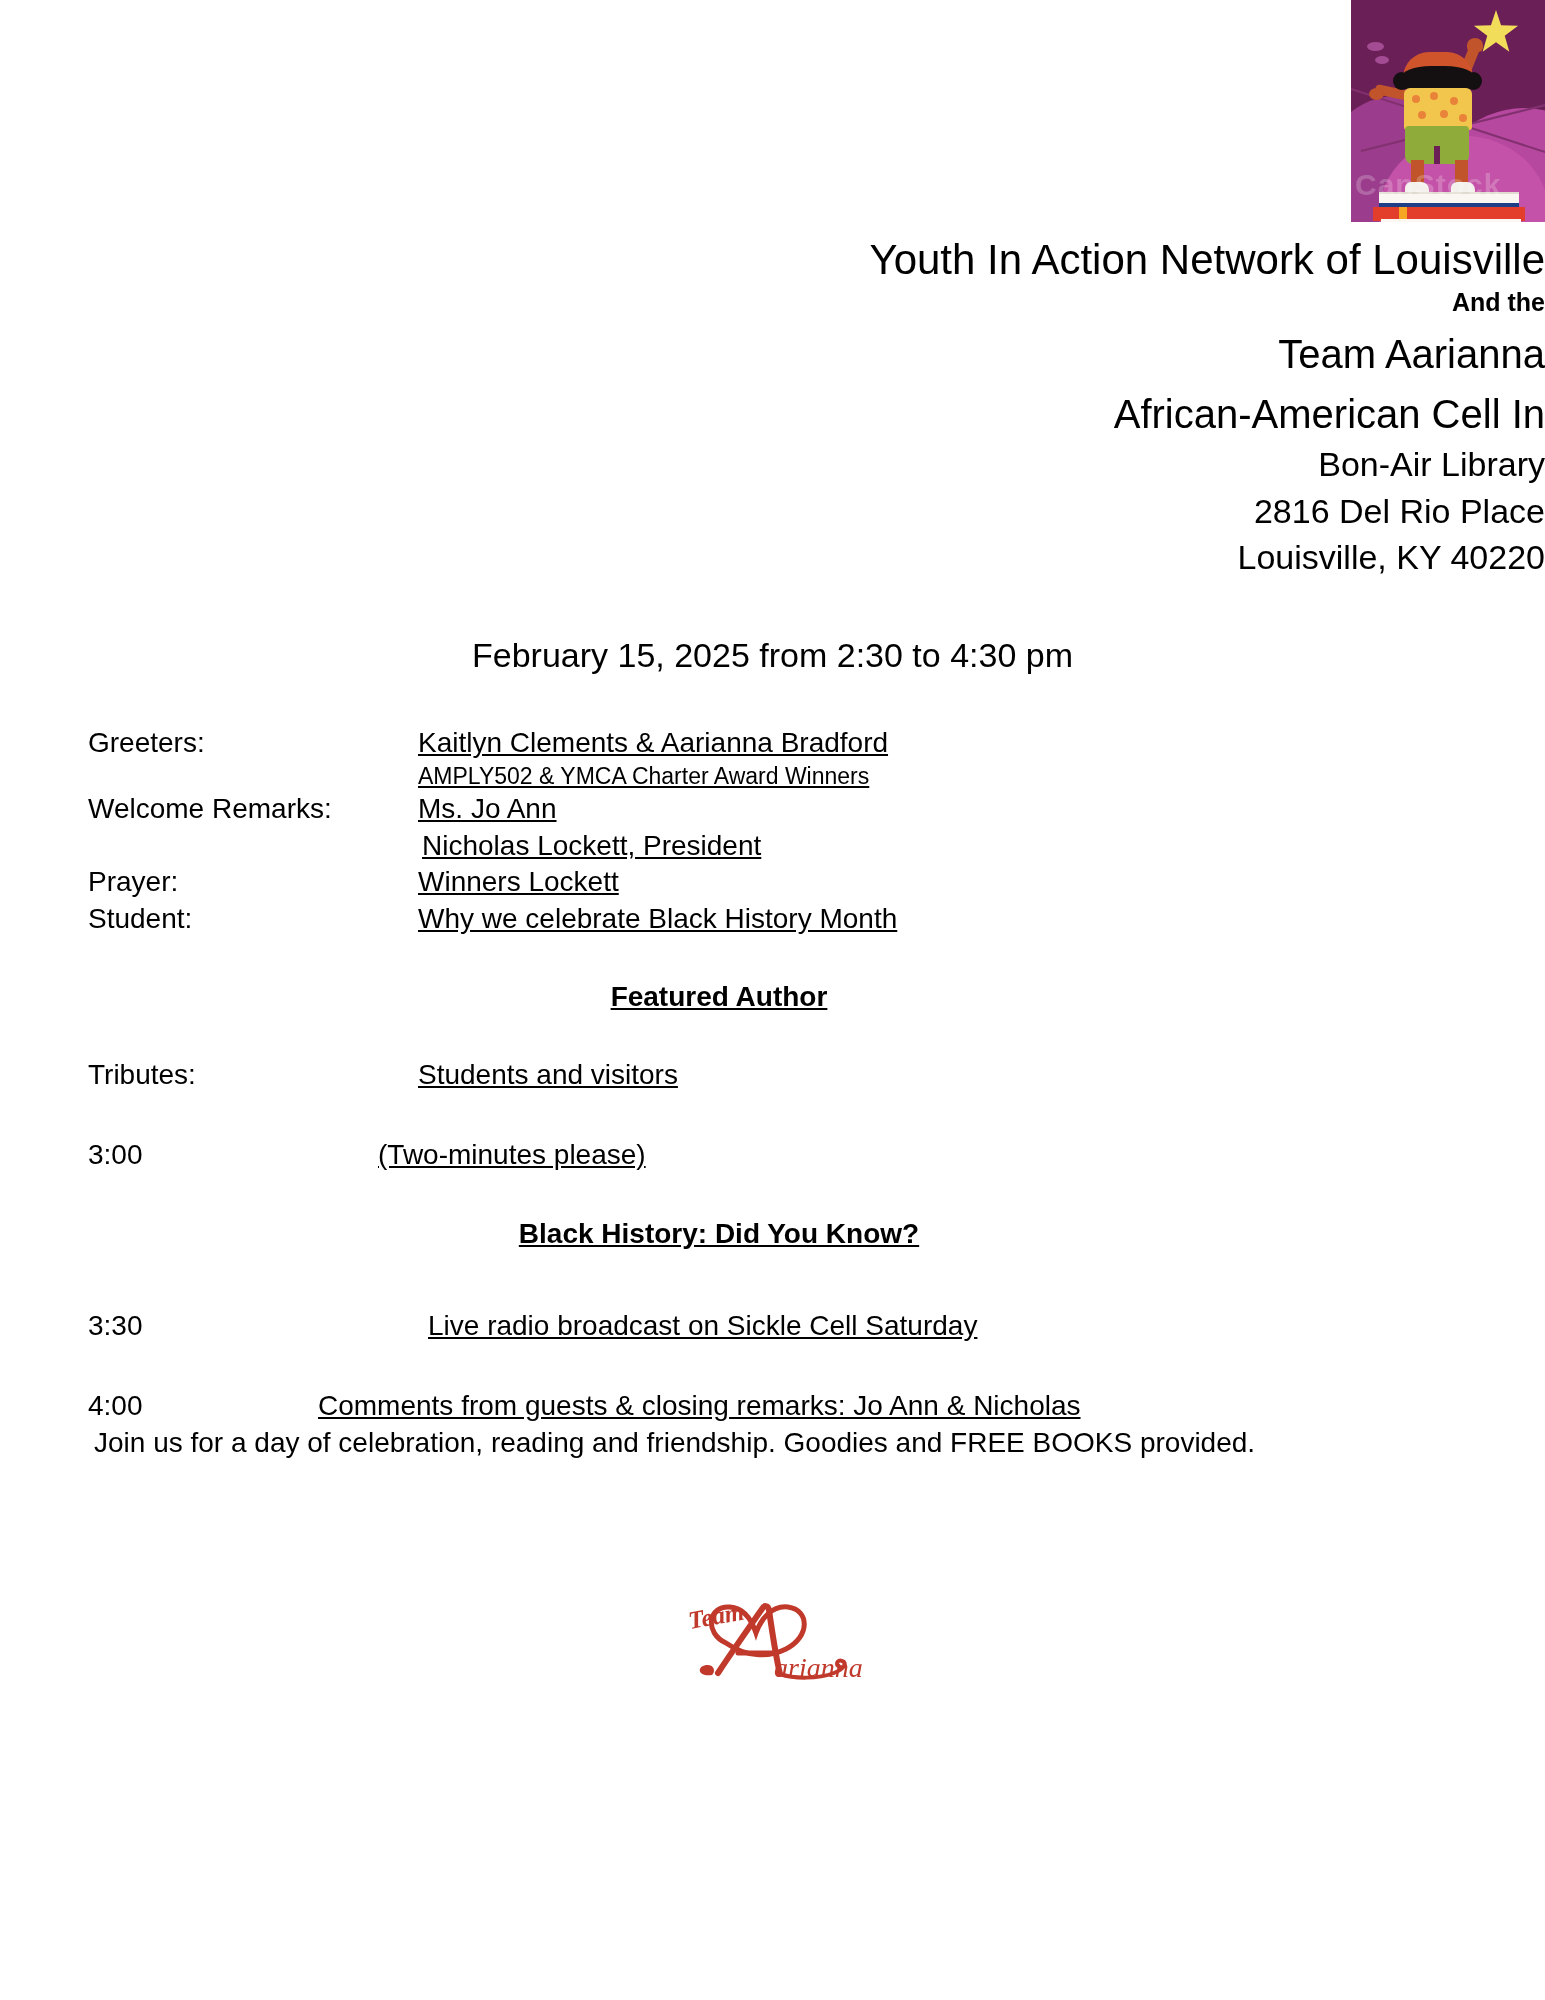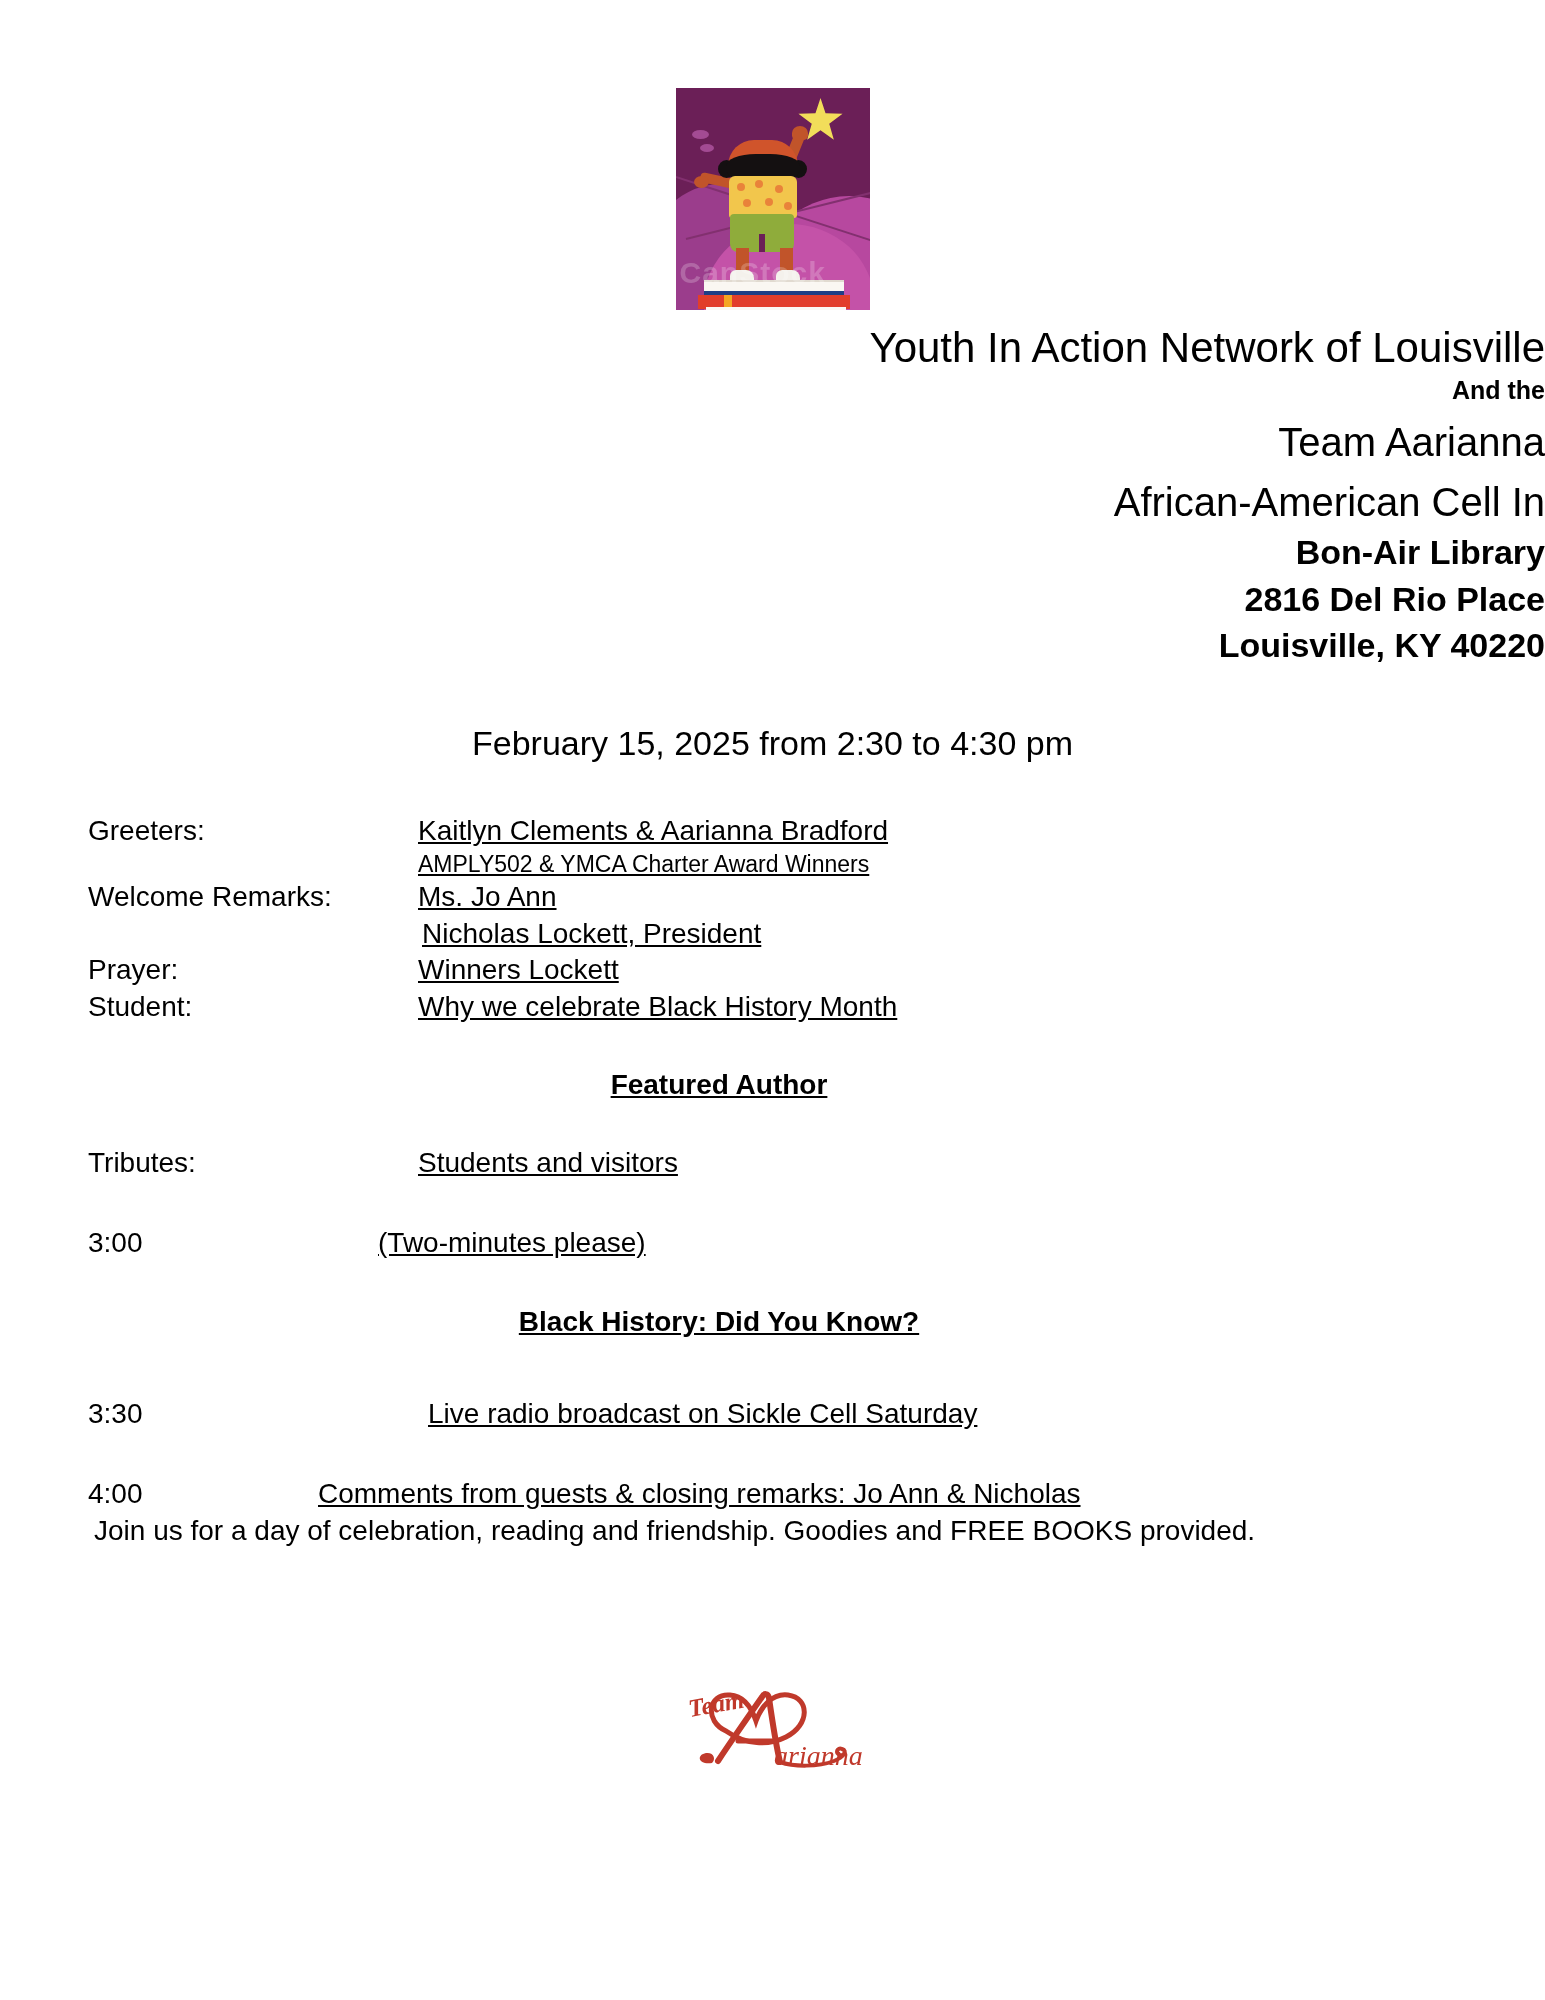--- a/index.html
+++ b/index.html
@@ -18,22 +18,21 @@
     height: 2000px;
     margin: 0 auto;
     background: #ffffff;
     overflow: hidden;
   }
 
   
   .logo-wrap {
     width: 100%;
     display: flex;
-    justify-content: center;
-    padding-top: 88px;
+    justify-content: flex-end;
   }
   .logo-art {
     position: relative;
     width: 194px;
     height: 222px;
     background: #6b1f57;
     overflow: hidden;
   }
   
   .hill-a {
@@ -176,21 +175,20 @@
   }
   .big-line {
     font-size: 40px;
     line-height: 1.16;
     margin-top: 14px;
   }
   .mid-line {
     font-size: 34px;
     line-height: 1.2;
     margin-top: 6px;
-    font-weight: bold;
   }
   .date-line {
     font-size: 34px;
     margin-top: 58px;
     text-align: center;
   }
 
   
   .program {
     margin-top: 50px;

